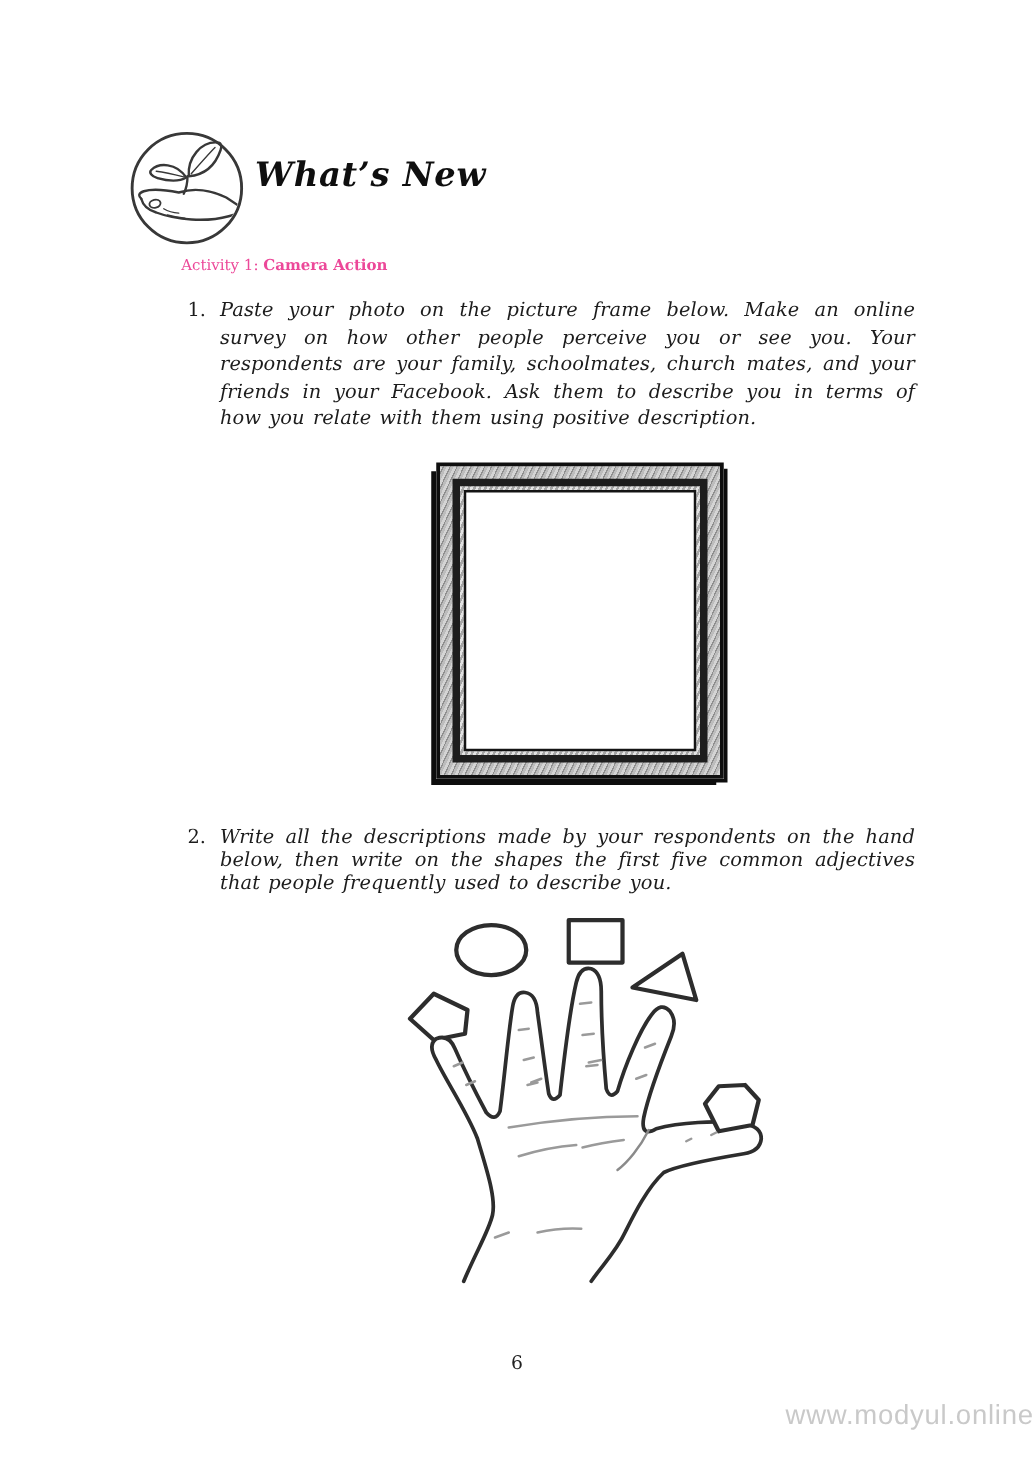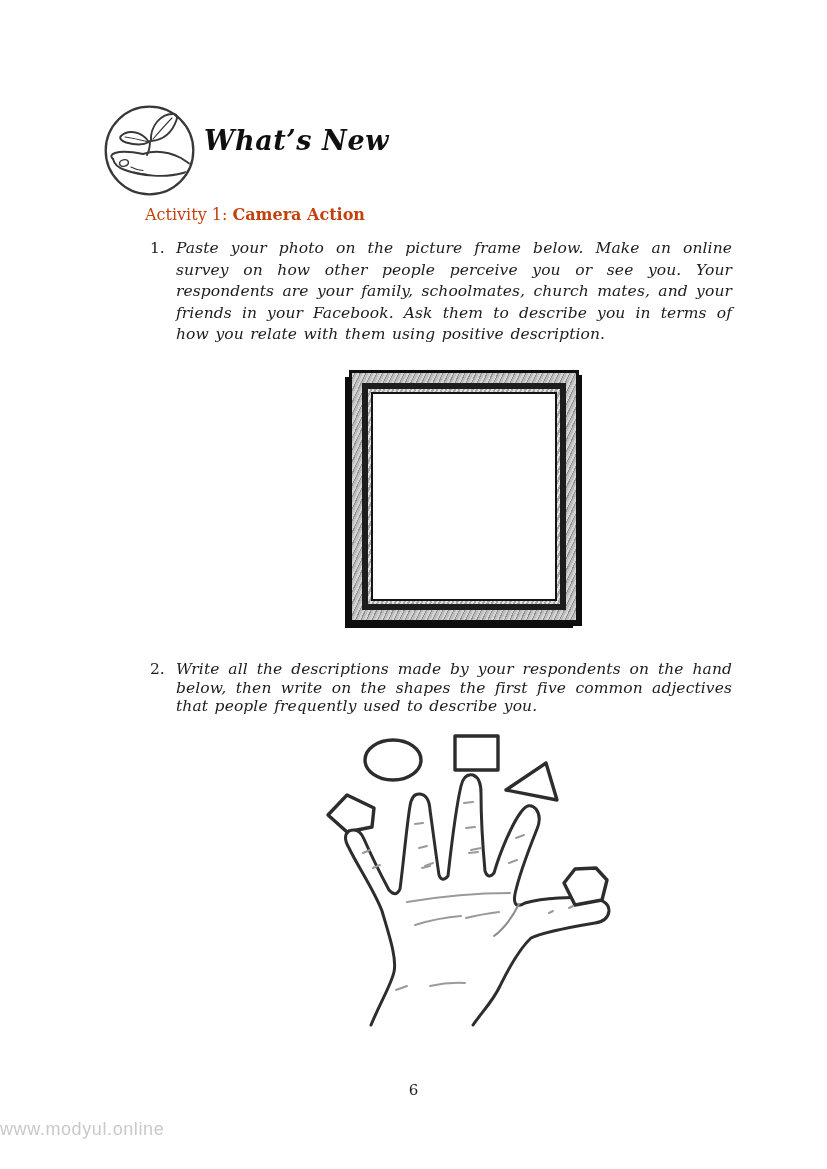--- a/index.html
+++ b/index.html
@@ -15,21 +15,21 @@
   .logo{
     position:absolute;left:103px;top:104px;width:93px;height:93px;
   }
   .section-title{
     position:absolute;left:204px;top:125px;margin:0;
     font-size:27px;font-weight:700;font-style:italic;
     letter-spacing:.6px;color:#0f0f0f;
   }
   .activity{
     position:absolute;left:145px;top:205px;
-    font-size:16px;color:#c2410c;
+    font-size:12px;color:#ec4899;
   }
   .activity .activity-name{font-weight:700;margin-left:.32em;}
   .list-item{
     position:absolute;left:150px;width:582px;
     display:flex;align-items:flex-start;
   }
   .list-item .num{
     flex:0 0 auto;width:18px;font-size:15.5px;text-align:left;
   }
   .list-item .li-text{
@@ -63,23 +63,23 @@
   }
   .hand-fig{
     position:absolute;left:303px;top:727px;width:327px;height:305px;
   }
   .page-number{
     position:absolute;top:1081px;left:0;width:100%;
     text-align:center;font-size:15px;color:#222222;
   }
   .watermark{
     position:absolute;top:1119px;left:0;width:100%;
-    text-align:left;
+    text-align:right;
     font-family:"Liberation Sans","DejaVu Sans",sans-serif;
-    font-size:18px;color:#c9c9c9;letter-spacing:.6px;
+    font-size:22px;color:#c9c9c9;letter-spacing:.6px;
   }
 </style>
 </head>
 <body>
 
 <div class="page">
 
   <div class="logo">
     <svg viewBox="0 0 93 93" width="93" height="93">
       <defs>

